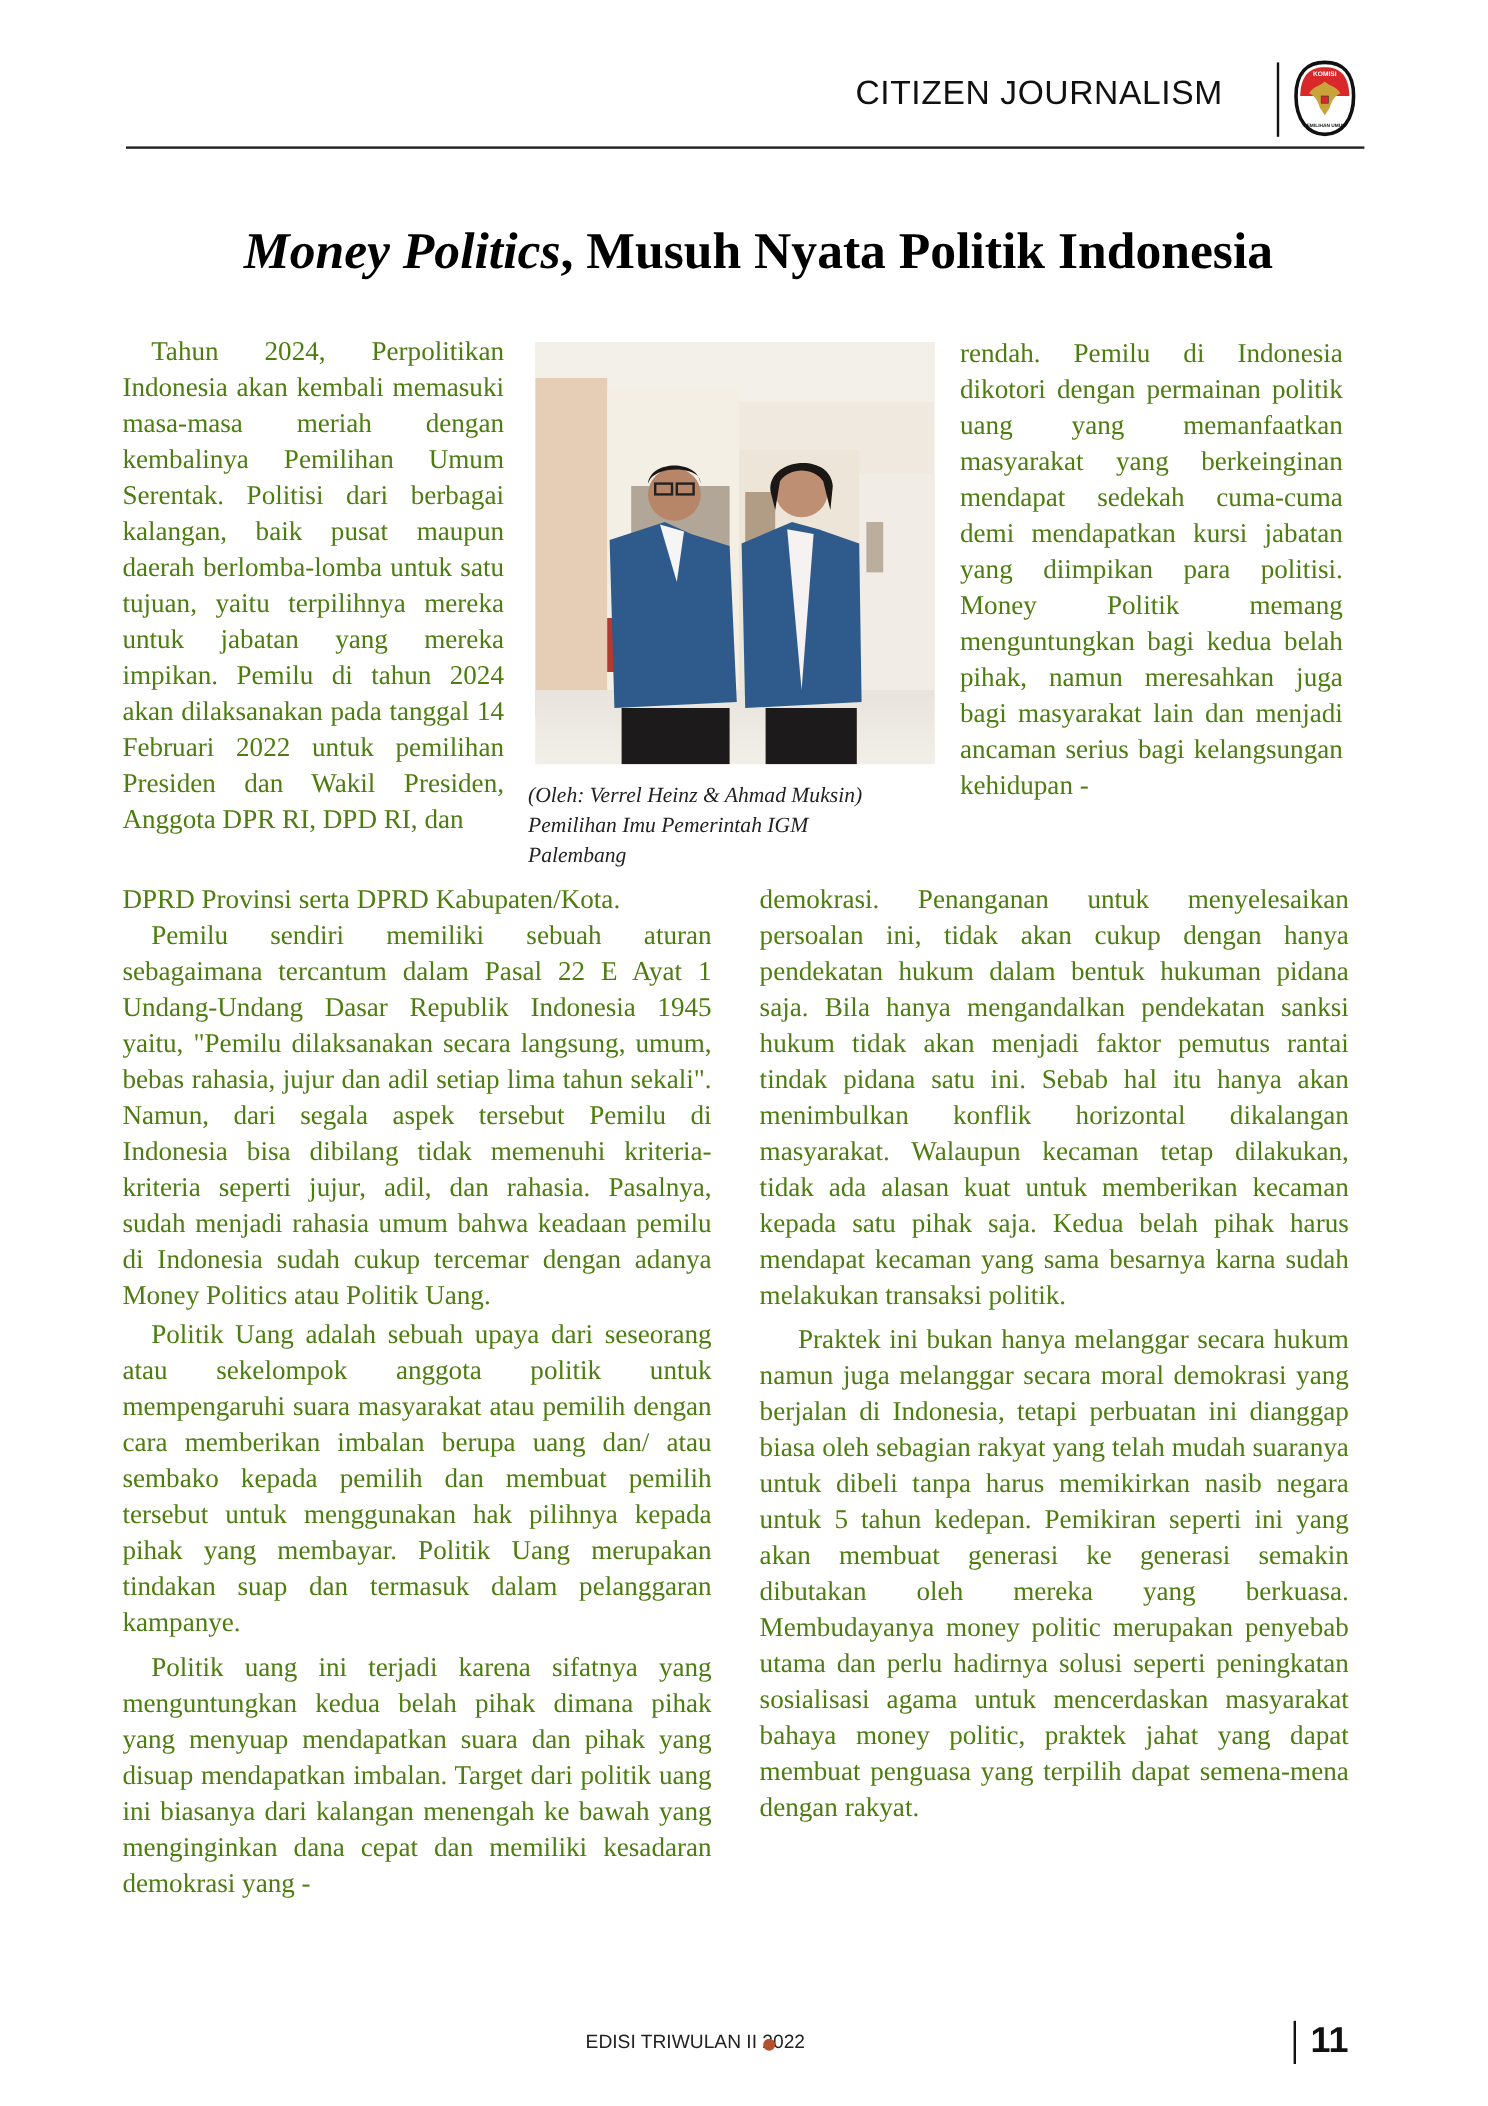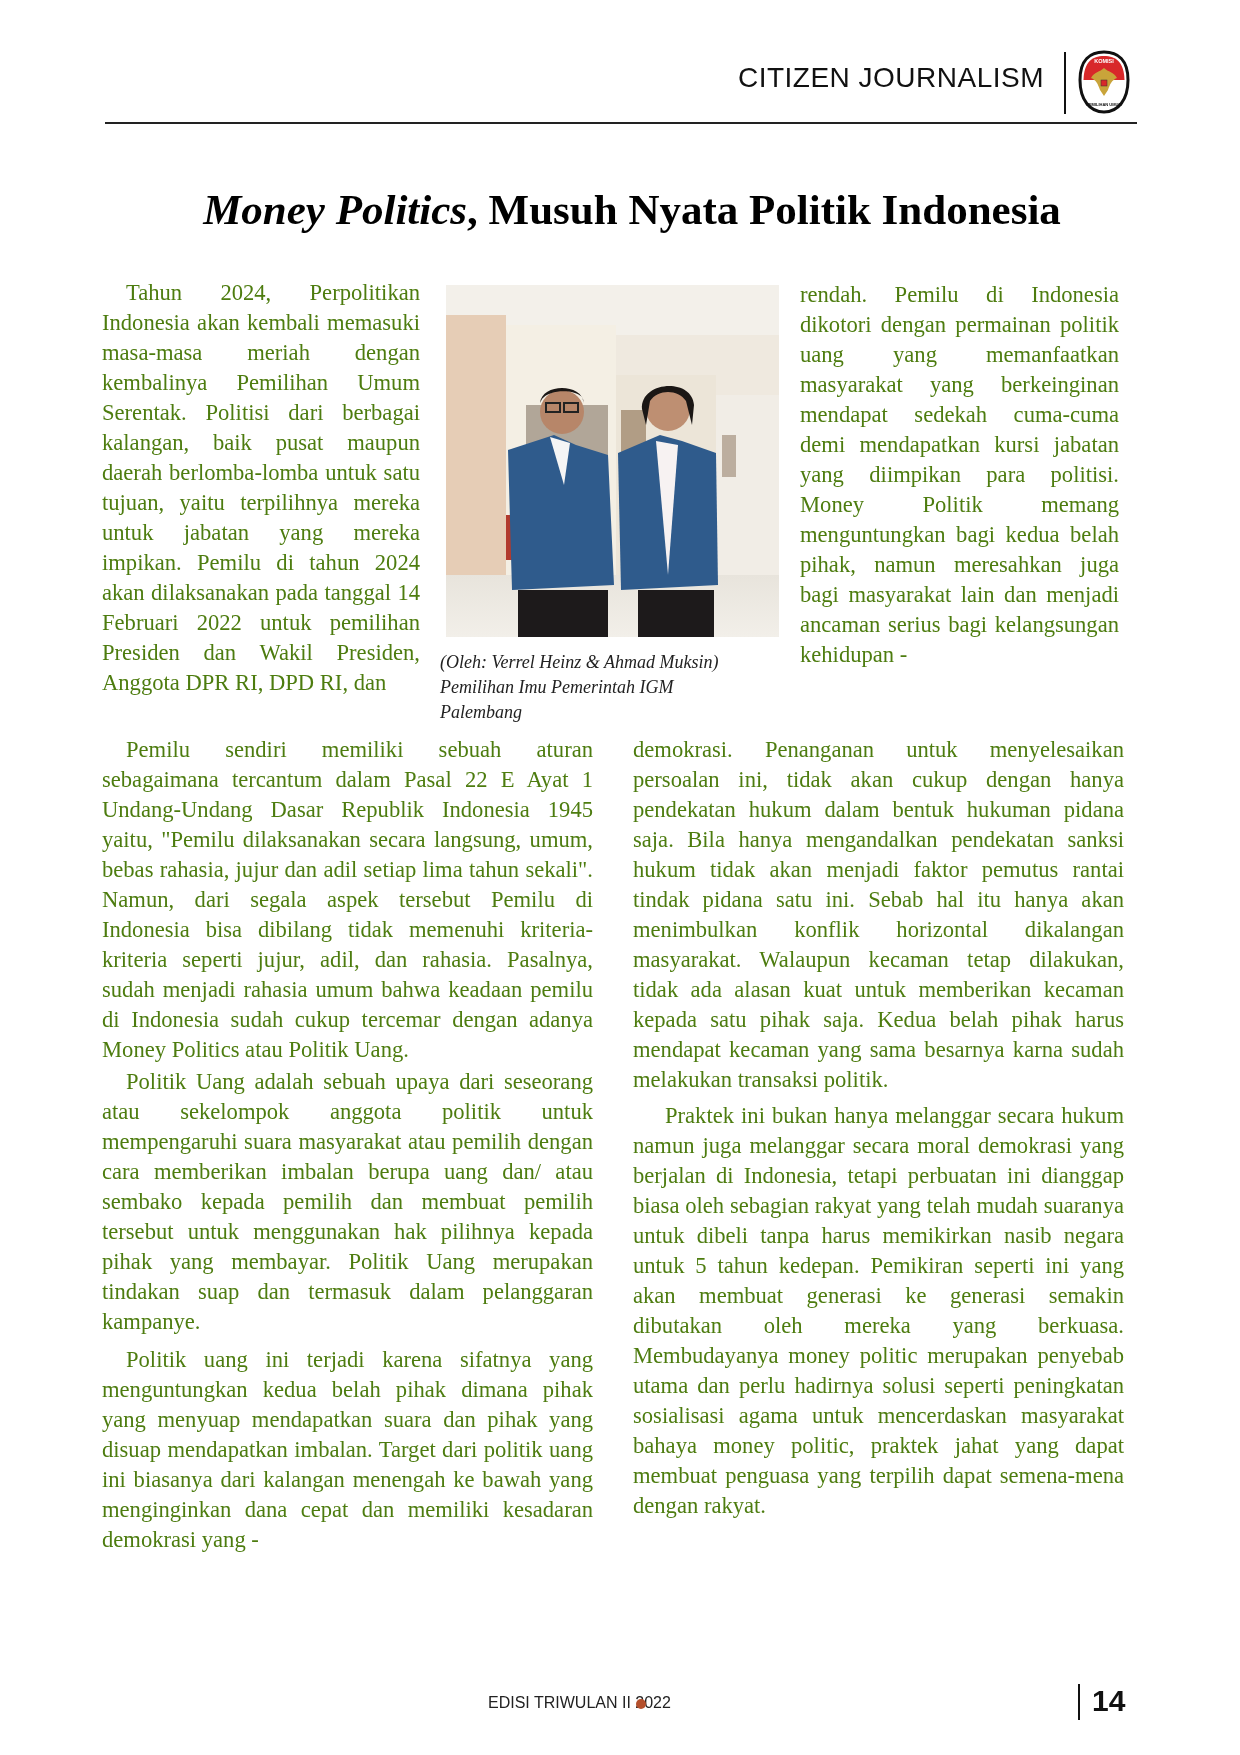--- a/index.html
+++ b/index.html
@@ -1,21 +1,21 @@
 <!DOCTYPE html>
 <html><head>
 <meta charset="utf-8">
 <style>
   html, body { margin: 0; padding: 0; background: #ffffff; }
   body { width: 1240px; height: 1755px; position: relative; overflow: hidden; color: #111; }
   .serif { font-family: "Liberation Serif", "DejaVu Serif", serif; }
   .sans { font-family: "Liberation Sans", "DejaVu Sans", sans-serif; }
 
   
-  .header-label { position: absolute; left: 720px; top: 62px; width: 342px; text-align: center;
+  .header-label { position: absolute; left: 677px; top: 62px; width: 342px; text-align: right;
     font-size: 28px; letter-spacing: 0.5px; color: #111; }
   .header-vline { position: absolute; left: 1064px; top: 52px; width: 2px; height: 62px; background: #111; }
   .header-rule { position: absolute; left: 105px; top: 122px; width: 1032px; height: 2px; background: #222; }
   .logo { position: absolute; left: 1078px; top: 50px; width: 52px; height: 64px; }
 
   
   .title { position: absolute; left: 0; top: 174px; width: 1240px; text-align: center;
     font-size: 43px; font-weight: bold; line-height: 1.1; color: #000; }
   .title em { font-style: italic; }
 
@@ -103,28 +103,29 @@
   <div>(Oleh: Verrel Heinz &amp; Ahmad Muksin)</div>
   <div>Pemilihan Imu Pemerintah IGM</div>
   <div>Palembang</div>
 </div>
 
 <div class="col-c serif">
   <p class="p">rendah. Pemilu di Indonesia dikotori dengan permainan politik uang yang memanfaatkan masyarakat yang berkeinginan mendapat sedekah cuma-cuma demi mendapatkan kursi jabatan yang diimpikan para politisi. Money Politik memang menguntungkan bagi kedua belah pihak, namun meresahkan juga bagi masyarakat lain dan menjadi ancaman serius bagi kelangsungan kehidupan -</p>
 </div>
 
 <div class="col-left serif">
+  <p class="p">DPRD Provinsi serta DPRD Kabupaten/Kota.</p>
   <p class="p indent">Pemilu sendiri memiliki sebuah aturan sebagaimana tercantum dalam Pasal 22 E Ayat 1 Undang-Undang Dasar Republik Indonesia 1945 yaitu, "Pemilu dilaksanakan secara langsung, umum, bebas rahasia, jujur dan adil setiap lima tahun sekali". Namun, dari segala aspek tersebut Pemilu di Indonesia bisa dibilang tidak memenuhi kriteria-kriteria seperti jujur, adil, dan rahasia. Pasalnya, sudah menjadi rahasia umum bahwa keadaan pemilu di Indonesia sudah cukup tercemar dengan adanya Money Politics atau Politik Uang.</p>
   <p class="p indent" style="margin-top:2px;">Politik Uang adalah sebuah upaya dari seseorang atau sekelompok anggota politik untuk mempengaruhi suara masyarakat atau pemilih dengan cara memberikan imbalan berupa uang dan/ atau sembako kepada pemilih dan membuat pemilih tersebut untuk menggunakan hak pilihnya kepada pihak yang membayar. Politik Uang merupakan tindakan suap dan termasuk dalam pelanggaran kampanye.</p>
   <p class="p indent" style="margin-top:8px;">Politik uang ini terjadi karena sifatnya yang menguntungkan kedua belah pihak dimana pihak yang menyuap mendapatkan suara dan pihak yang disuap mendapatkan imbalan. Target dari politik uang ini biasanya dari kalangan menengah ke bawah yang menginginkan dana cepat dan memiliki kesadaran demokrasi yang -</p>
 </div>
 
 <div class="col-right serif">
   <p class="p">demokrasi. Penanganan untuk menyelesaikan persoalan ini, tidak akan cukup dengan hanya pendekatan hukum dalam bentuk hukuman pidana saja. Bila hanya mengandalkan pendekatan sanksi hukum tidak akan menjadi faktor pemutus rantai tindak pidana satu ini. Sebab hal itu hanya akan menimbulkan konflik horizontal dikalangan masyarakat. Walaupun kecaman tetap dilakukan, tidak ada alasan kuat untuk memberikan kecaman kepada satu pihak saja. Kedua belah pihak harus mendapat kecaman yang sama besarnya karna sudah melakukan transaksi politik.</p>
   <p class="p indent" style="text-indent:32px; margin-top:6px;">Praktek ini bukan hanya melanggar secara hukum namun juga melanggar secara moral demokrasi yang berjalan di Indonesia, tetapi perbuatan ini dianggap biasa oleh sebagian rakyat yang telah mudah suaranya untuk dibeli tanpa harus memikirkan nasib negara untuk 5 tahun kedepan. Pemikiran seperti ini yang akan membuat generasi ke generasi semakin dibutakan oleh mereka yang berkuasa. Membudayanya money politic merupakan penyebab utama dan perlu hadirnya solusi seperti peningkatan sosialisasi agama untuk mencerdaskan masyarakat bahaya money politic, praktek jahat yang dapat membuat penguasa yang terpilih dapat semena-mena dengan rakyat.</p>
 </div>
 
 <div class="footer">
   <span class="footer-edition sans">EDISI TRIWULAN II 2022</span>
   <span class="footer-dot"></span>
   <span class="footer-vline"></span>
-  <span class="footer-page sans">14</span>
+  <span class="footer-page sans">11</span>
 </div>
 
 </body></html>

